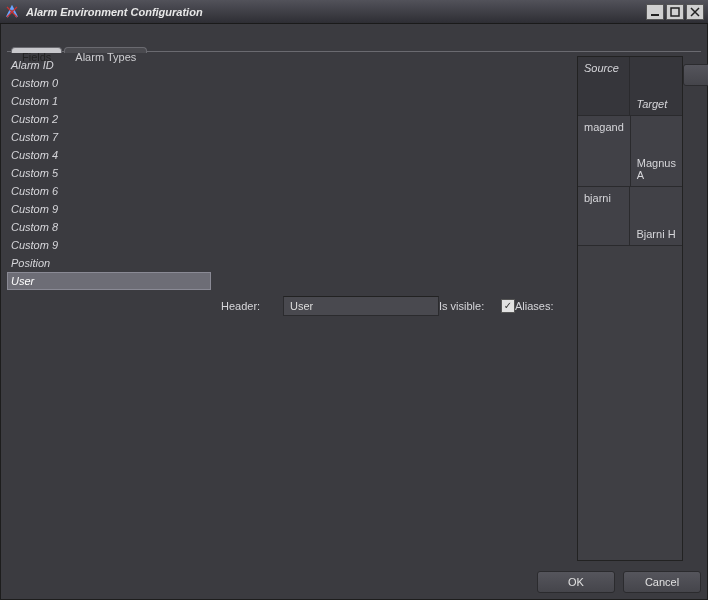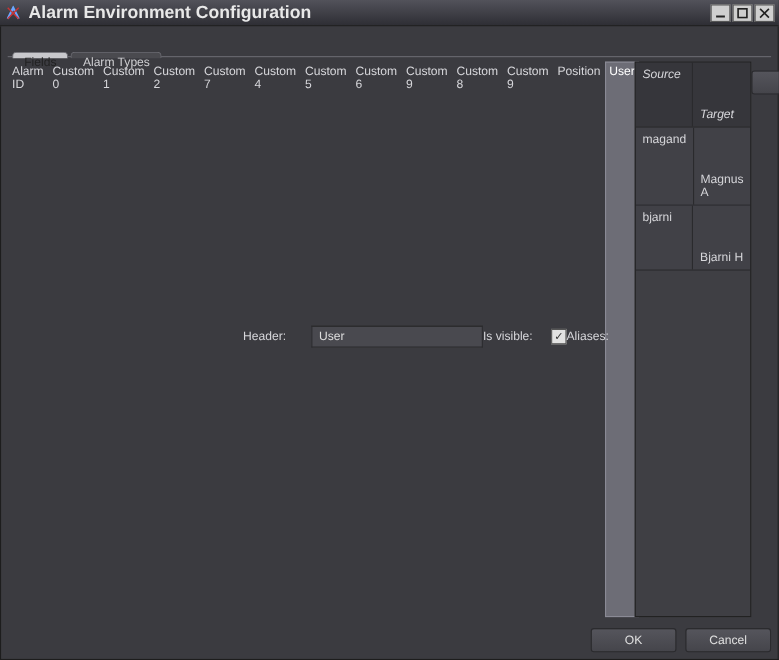--- a/index.html
+++ b/index.html
@@ -21,21 +21,22 @@
   }
   .titlebar .app-icon {
     width: 16px; height: 16px;
     margin-right: 6px;
     display: flex; align-items: center; justify-content: center;
   }
   .titlebar .title {
     flex: 1;
     font-weight: bold;
     color: #e8e8e8;
-    font-size: 16px;
+    font-size: 11px;
+    font-style: italic;
   }
   .win-controls { display: flex; gap: 2px; }
   .win-btn {
     width: 18px; height: 16px;
     background: #cfcfcf;
     border: 1px solid #555;
     display: flex; align-items: center; justify-content: center;
     cursor: default;
   }
   
@@ -77,21 +78,22 @@
     flex: 1;
     display: flex;
     padding-top: 4px;
     gap: 10px;
     min-height: 0;
   }
   
   .fields-list {
     width: 204px;
     display: flex;
-    flex-direction: row;
+    flex-direction: column;
+    font-style: italic;
   }
   .fields-list .item {
     padding: 3px 4px;
     color: #d6d6da;
     cursor: default;
   }
   .fields-list .item.selected {
     background: #6d6d76;
     border: 1px solid #8a8a95;
     padding: 2px 3px;

